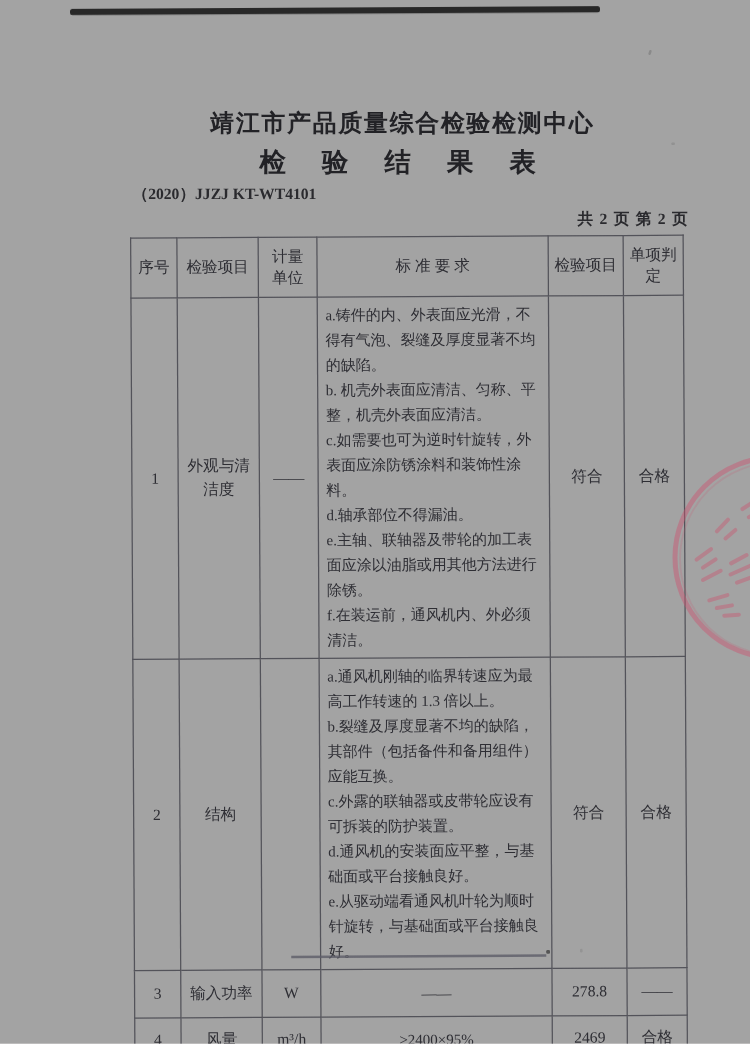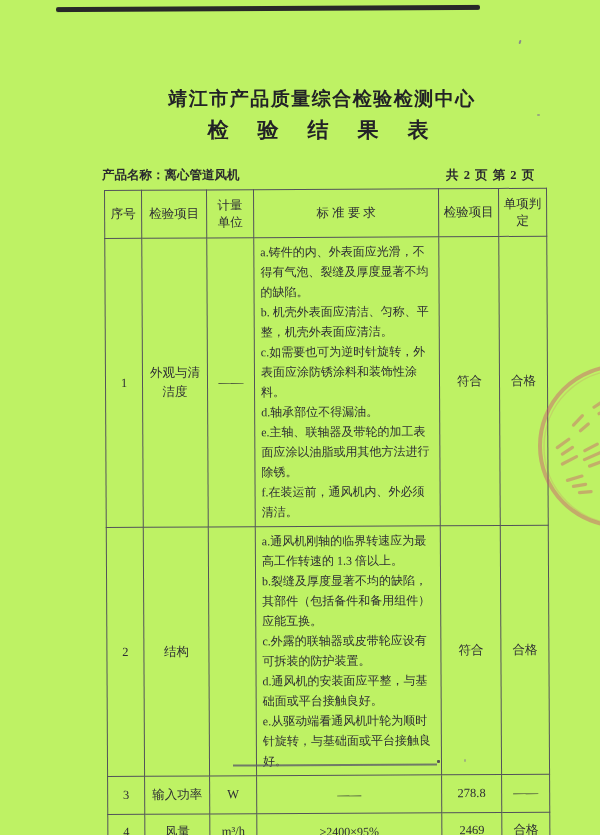--- a/index.html
+++ b/index.html
@@ -1,21 +1,21 @@
 <!DOCTYPE html>
 <html><head>
 <meta charset="utf-8">
 <style>
   html,body{margin:0;padding:0;}
   body{
     width:600px;height:835px;background:#f2f1ef;
     font-family:"Liberation Serif","DejaVu Serif",serif;
   }
   .page{
-    position:relative;width:600px;height:835px;background:#bef264;
+    position:relative;width:600px;height:835px;background:#a3a3a3;
     overflow:hidden;color:#2c2c31;
   }
   .scan-strip{
     position:absolute;left:56px;top:6px;width:424px;height:5px;
     background:#282828;border-radius:2px;transform:rotate(-0.3deg);
     filter:blur(0.4px);
   }
   .speck{position:absolute;background:#8a8a8a;border-radius:1px;}
   .sp1{left:519px;top:40px;width:2px;height:4px;transform:rotate(18deg);}
   .sp2{left:537px;top:114px;width:3px;height:2px;opacity:.7;}
@@ -34,21 +34,21 @@
   }
   .report-no{
     position:absolute;left:106px;top:147px;
     font-size:12.5px;font-weight:bold;color:#2a2a2e;
   }
   .product-name{
     position:absolute;left:102px;top:167px;
     font-size:12.5px;font-weight:bold;color:#2a2a2e;
   }
   .page-info{
-    position:absolute;left:446px;top:167px;
+    position:absolute;left:462px;top:167px;
     font-size:12.5px;font-weight:bold;color:#2a2a2e;letter-spacing:1px;
   }
 
   table.insp-table{
     position:absolute;left:104px;top:190px;width:442px;
     border-collapse:collapse;table-layout:fixed;
     transform:rotate(-0.3deg);transform-origin:top left;
     color:#2e2e34;
   }
   .insp-table th,.insp-table td{
@@ -89,22 +89,22 @@
   <div class="scan-strip"></div>
   <div class="speck sp1"></div>
   <div class="speck sp2"></div>
   <div class="speck sp3"></div>
   <div class="speck sp4"></div>
 
   <div class="org-name">靖江市产品质量综合检验检测中心</div>
 
   <div class="doc-title">检　验　结　果　表</div>
 
+  <div class="report-no">（2020）JJZJ KT-WT4101</div>
 
-  <div class="product-name">产品名称：离心管道风机</div>
 
   <div class="page-info">共 2 页  第 2 页</div>
 
   <table class="insp-table">
     <colgroup>
       <col style="width:37px">
         <col style="width:65px">
         <col style="width:47px">
       <col style="width:185px">
         <col style="width:60px">

